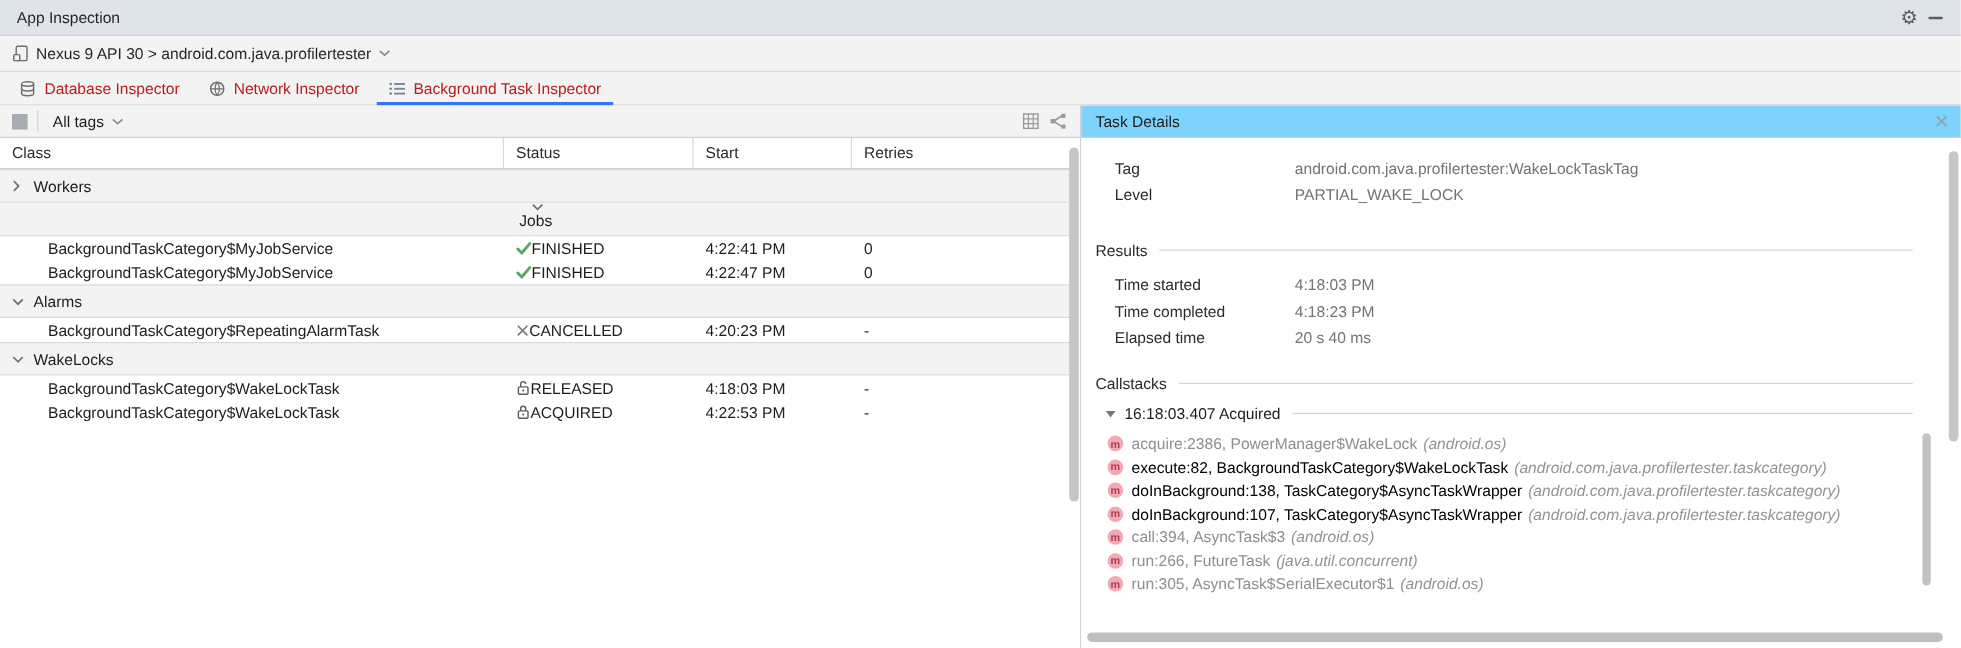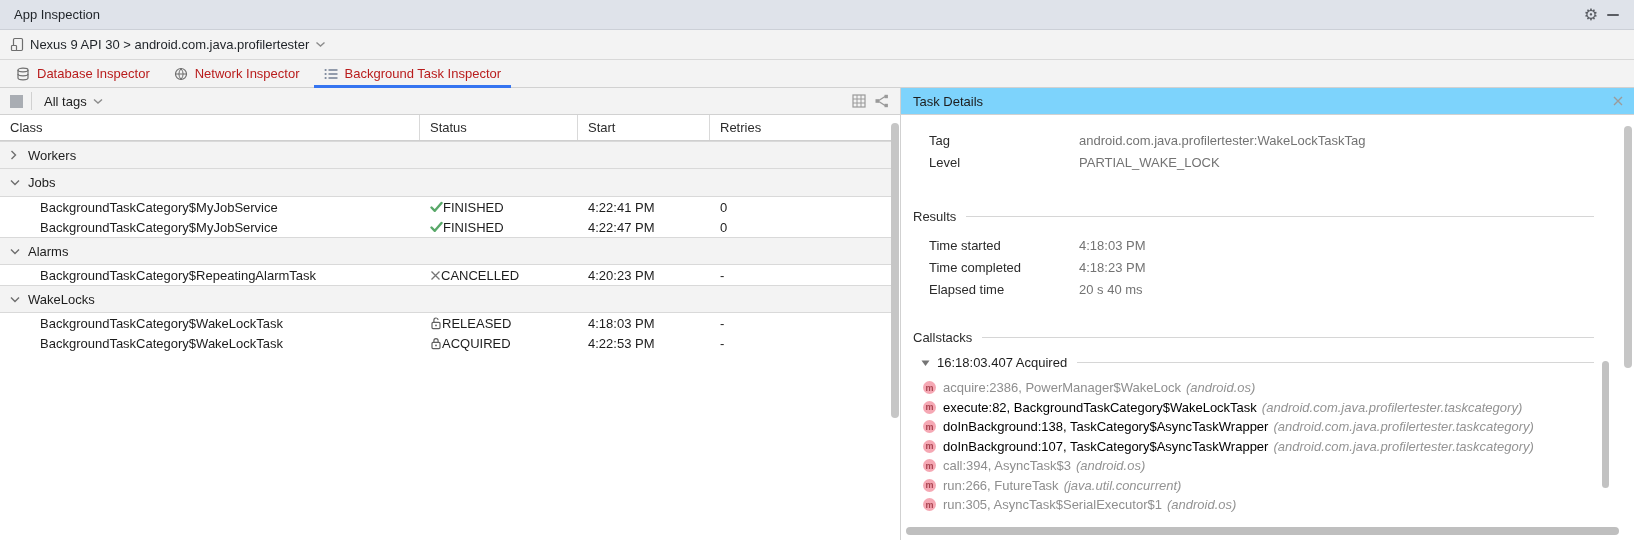--- a/index.html
+++ b/index.html
@@ -46,21 +46,21 @@
   
   .ltable { width:893px; }
   .thead { display:flex; height:26px; border-bottom:1px solid #cfcfcf; background:#fff;justify-content:flex-end; }
   .th { display:flex; align-items:center; padding-left:10px; border-right:1px solid #d9d9d9; color:#2b2b2b; }
   .th:last-child { border-right:none; }
   .col-class { width:420px; } .col-status { width:158px; } .col-start { width:132px; } .col-retries { width:183px; }
 
   .row { display:flex; align-items:center; }
   .row.group { height:28px; background:#f3f3f3; border-top:1px solid #d9d9d9;
                border-bottom:1px solid #d9d9d9; cursor:pointer; }
-  .row.group + .row.group { border-top:none; }
+  .row.group + .row.group { border-top:none;flex-direction:column; }
   .row.task { height:20px; background:#fff; cursor:pointer; }
   .group .g-chevron { width:10px; margin:0 8px 0 10px; display:flex; align-items:center; }
   .cell { display:flex; align-items:center; overflow:hidden; white-space:nowrap; }
   .cell.class { width:420px; padding-left:40px; }
   .cell.status { width:158px; padding-left:10px; }
   .cell.start { width:132px; padding-left:10px; }
   .cell.retries { width:183px; padding-left:10px; }
 
   
   .l-scrollbar { position:absolute; top:28px; right:1px; width:8px; bottom:0; }
@@ -72,22 +72,22 @@
                display:flex; align-items:center; padding:0 10px 0 12px; }
   .rp-header .spacer { flex:1; }
   .rp-content { padding:14px 40px 0 12px; }
 
   .section-h { display:flex; align-items:center; color:#2b2b2b; margin-bottom:10px; }
   .section-h .line { flex:1; height:1px; background:#d6d6d6; margin-left:10px; }
   .field-row { display:flex; height:22px; align-items:center; padding-left:16px; }
   .f-label { width:150px; color:#2b2b2b; }
   .f-value { color:#737373; }
 
-  .results-block { margin-top:36px; }
-  .callstacks-block { margin-top:30px; }
+  .results-block { margin-top:28px; }
+  .callstacks-block { margin-top:20px; }
 
   .stack-h { display:flex; align-items:center; margin:2px 0 8px 8px; }
   .stack-h .tri { margin-right:7px; display:flex; }
   .stack-h .line { flex:1; height:1px; background:#d6d6d6; margin-left:10px; }
 
   .frames { padding-left:10px; }
   .frame { display:flex; align-items:center; height:19.5px; white-space:nowrap; }
   .m-icon { width:13px; height:13px; border-radius:50%; background:#f5a8b4; color:#a8414e;
             font-size:9px; font-weight:bold; display:flex; align-items:center; justify-content:center;
             margin-right:7px; flex:0 0 13px; }

